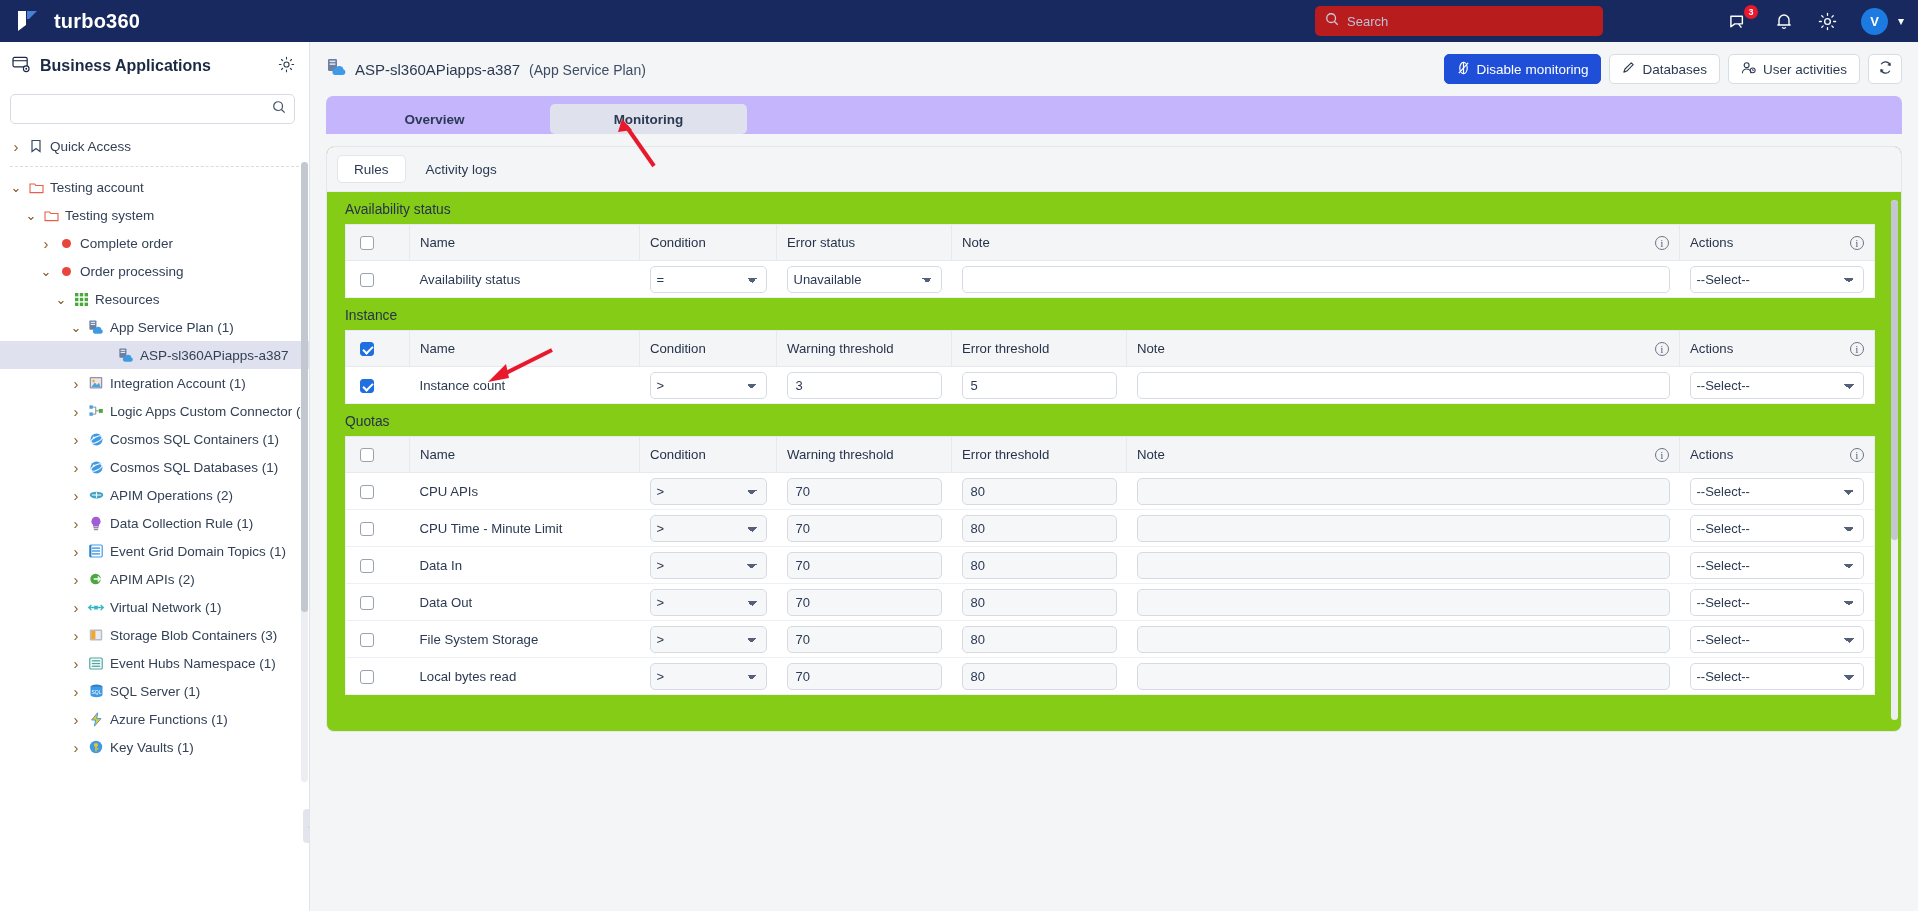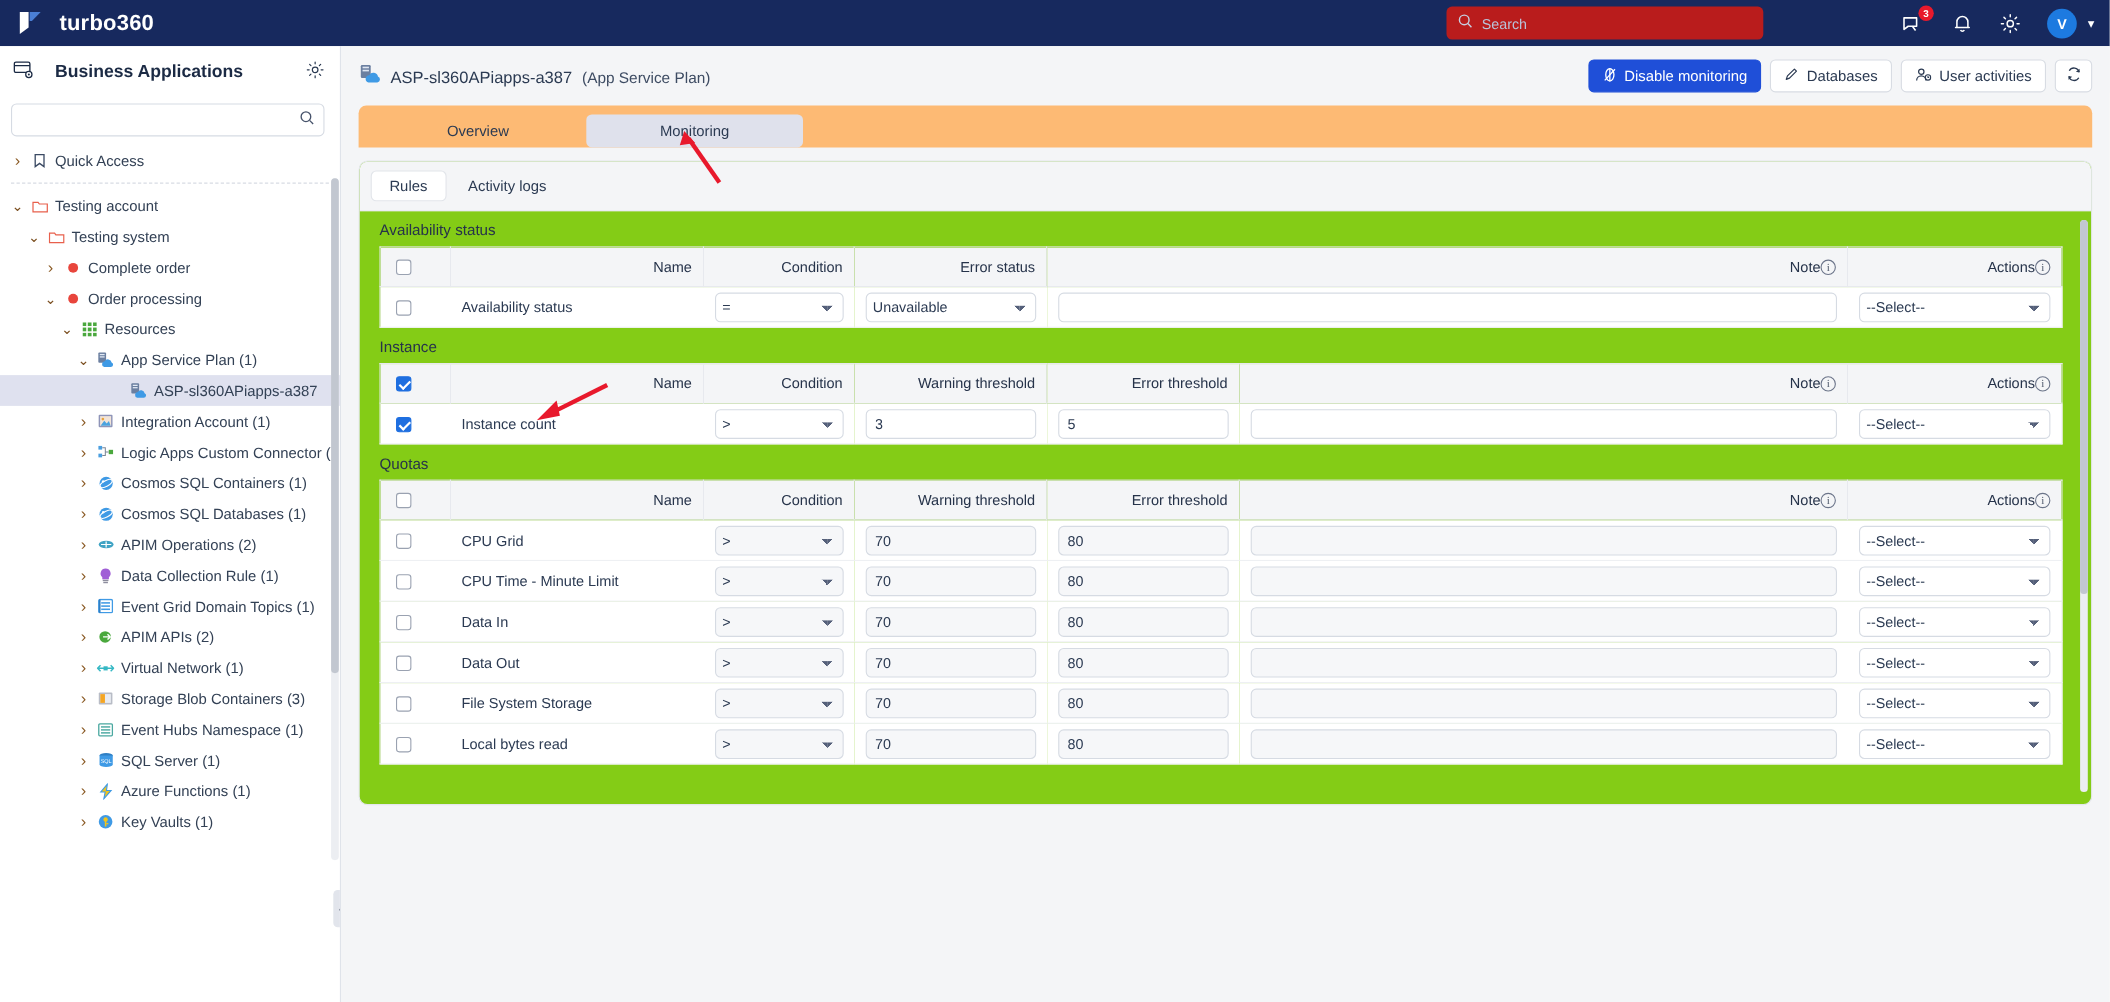--- a/index.html
+++ b/index.html
@@ -59,21 +59,21 @@
   .body-row { display: flex; height: 869px; }
 
   
   .sidebar {
     width: 310px; flex: 0 0 310px; background: #fff;
     border-right: 1px solid #dfe3ea;
     position: relative; overflow: hidden;
   }
   .sb-head {
     display: flex; align-items: center; height: 40px;
-    padding: 0 14px 0 12px; gap: 19px; margin-top: 4px;
+    padding: 0 14px 0 12px; gap: 9px; margin-top: 4px;
   }
   .sb-title { font-size: 16px; font-weight: 700; color: #1b2a44; flex: 1; }
   .sb-gear { cursor: pointer; }
   .sb-search {
     margin: 8px 14px 0 10px; height: 30px;
     border: 1px solid #d6dbe3; border-radius: 5px;
     display: flex; align-items: center; padding: 0 8px;
   }
   .sb-search input {
     border: none; outline: none; flex: 1; font-size: 13px;
@@ -122,23 +122,23 @@
   .btn {
     height: 30px; border-radius: 5px; border: 1px solid #d8dce3; background: #fff;
     display: inline-flex; align-items: center; gap: 7px; padding: 0 12px;
     font-size: 13.5px; color: #2b3a52; cursor: pointer;
     font-family: "Liberation Sans", sans-serif;
   }
   .btn.primary { background: #1f4fd8; border-color: #1f4fd8; color: #fff; }
   .btn.icon-only { width: 34px; padding: 0; justify-content: center; }
 
   .tabs-outer {
-    margin: 12px 16px 0 16px; background: #fdba74;
+    margin: 12px 16px 0 16px; background: #c4b5fd;
     border-radius: 7px 7px 0 0; padding: 8px 10px 0 10px;
-    display: flex; gap: 0;
+    display: flex; gap: 17px; font-weight: bold;
   }
   .tab-big {
     width: 197px; height: 30px; border-radius: 5px;
     display: flex; align-items: center; justify-content: center;
     font-size: 13.5px; color: #2b3a52; cursor: pointer;
   }
   .tab-big.active { background: #dfe1ec; }
 
   .panel {
     margin: 12px 16px 0 16px; background: #84cc16;
@@ -178,21 +178,21 @@
     width: 30px; height: 28px; border: 1px solid #d8dce3; background: #fff;
     border-radius: 5px; display: flex; align-items: center; justify-content: center;
     cursor: pointer;
   }
 
   .section { padding: 0 26px 0 18px; margin-top: 2px; }
   .section-title { font-size: 13.8px; color: #26334a; margin: 10px 0 7px 0; }
 
   table.grid { width: 100%; border-collapse: collapse; table-layout: fixed; }
   table.grid th {
-    background: #f4f5f7; text-align: right; font-weight: 400;
+    background: #f4f5f7; text-align: left; font-weight: 400;
     font-size: 13.2px; color: #26334a; height: 36px;
     border: 1px solid #e7e9ee; padding: 0 10px; position: relative;
   }
   table.grid td {
     border: 1px solid #eef0f3; border-left: none; border-right: none;
     height: 37px; padding: 0 10px; font-size: 13.2px; color: #2b3a52;
     background: #fff;
   }
   table.grid td.cb, table.grid th.cb { width: 64px; text-align: left; padding-left: 14px; }
   table.grid tr td:first-child { border-left: 1px solid #eef0f3; }
@@ -743,21 +743,21 @@
                       <th><span>Condition</span></th>
                       <th><span>Warning threshold</span></th>
                       <th><span>Error threshold</span></th>
                       <th><span>Note</span><span class="info-i">i</span></th>
                       <th><span>Actions</span><span class="info-i">i</span></th>
                     </tr>
                   </thead>
                   <tbody>
                     <tr>
                       <td class="cb"><span class="cbx"></span></td>
-                      <td><span>CPU Grid</span></td>
+                      <td><span>CPU APIs</span></td>
                       <td><select class="sel grey"><option>&gt;</option></select></td>
                       <td><input type="text" class="inp grey" value="70" style=""></td>
                       <td><input type="text" class="inp grey" value="80" style=""></td>
                       <td><input type="text" class="inp grey" value="" style=""></td>
                       <td><select class="sel"><option>--Select--</option></select></td>
                     </tr>
                     <tr>
                       <td class="cb"><span class="cbx"></span></td>
                       <td><span>CPU Time - Minute Limit</span></td>
                       <td><select class="sel grey"><option>&gt;</option></select></td>

